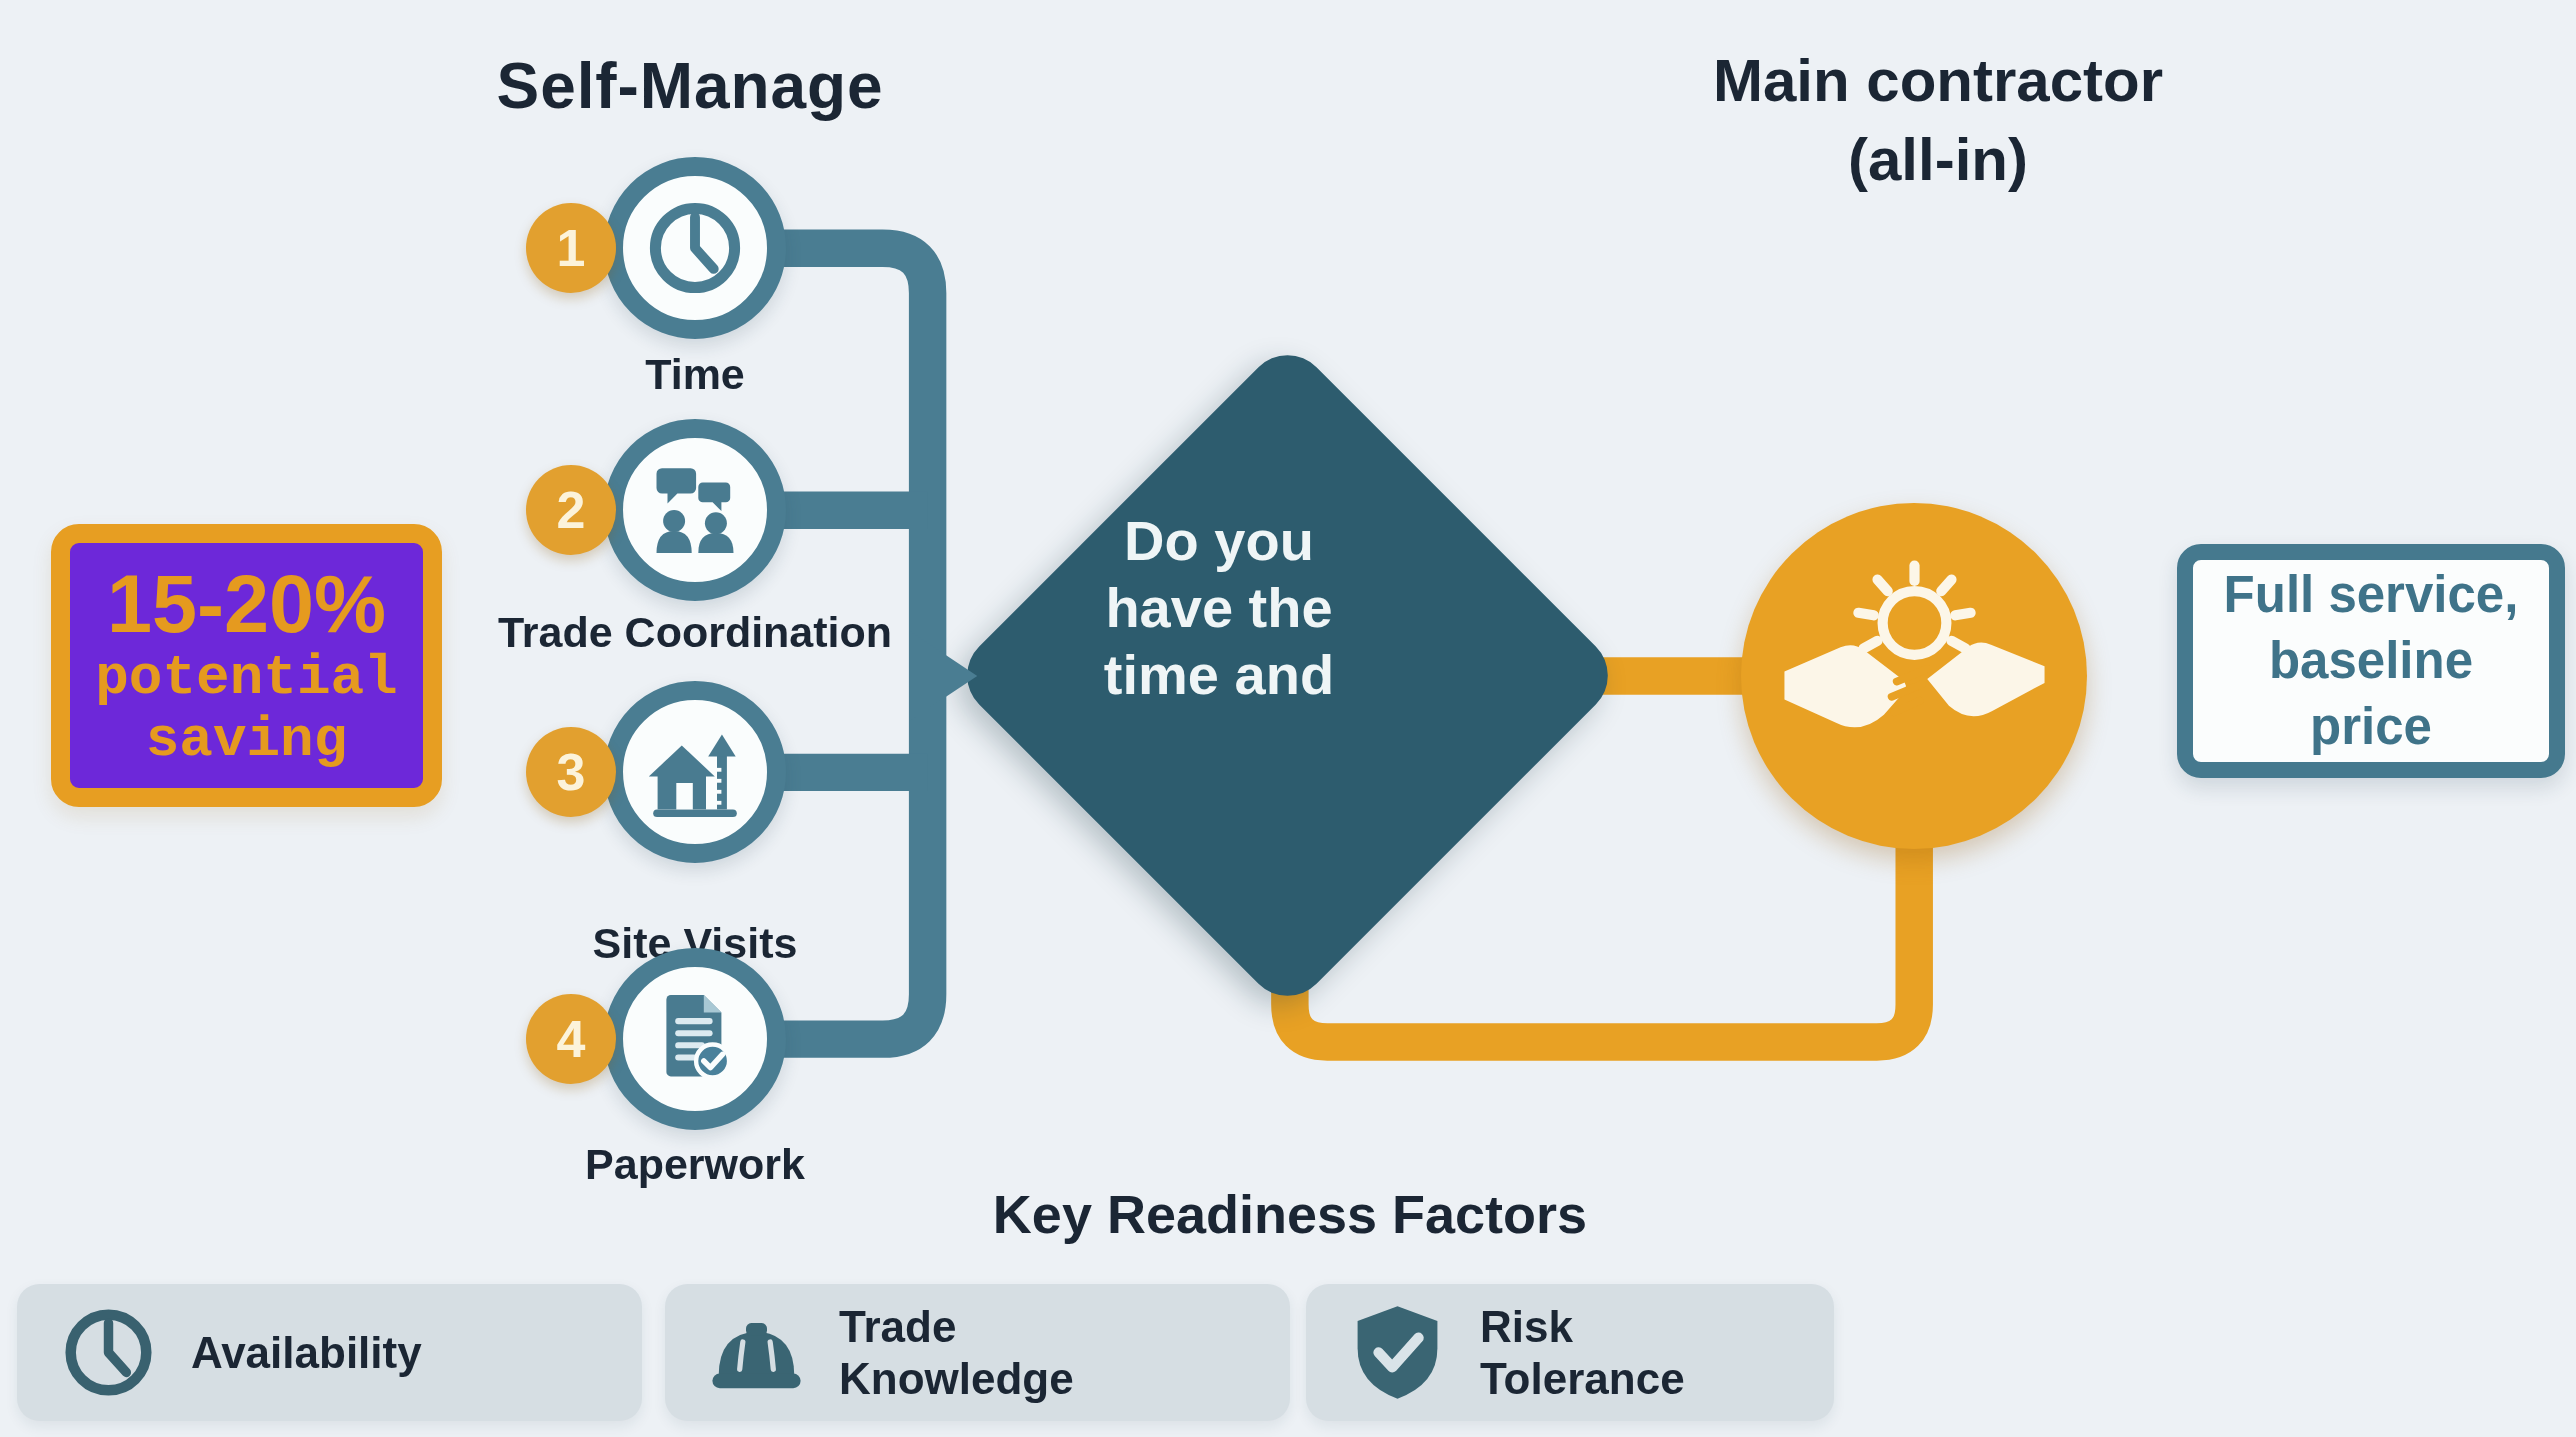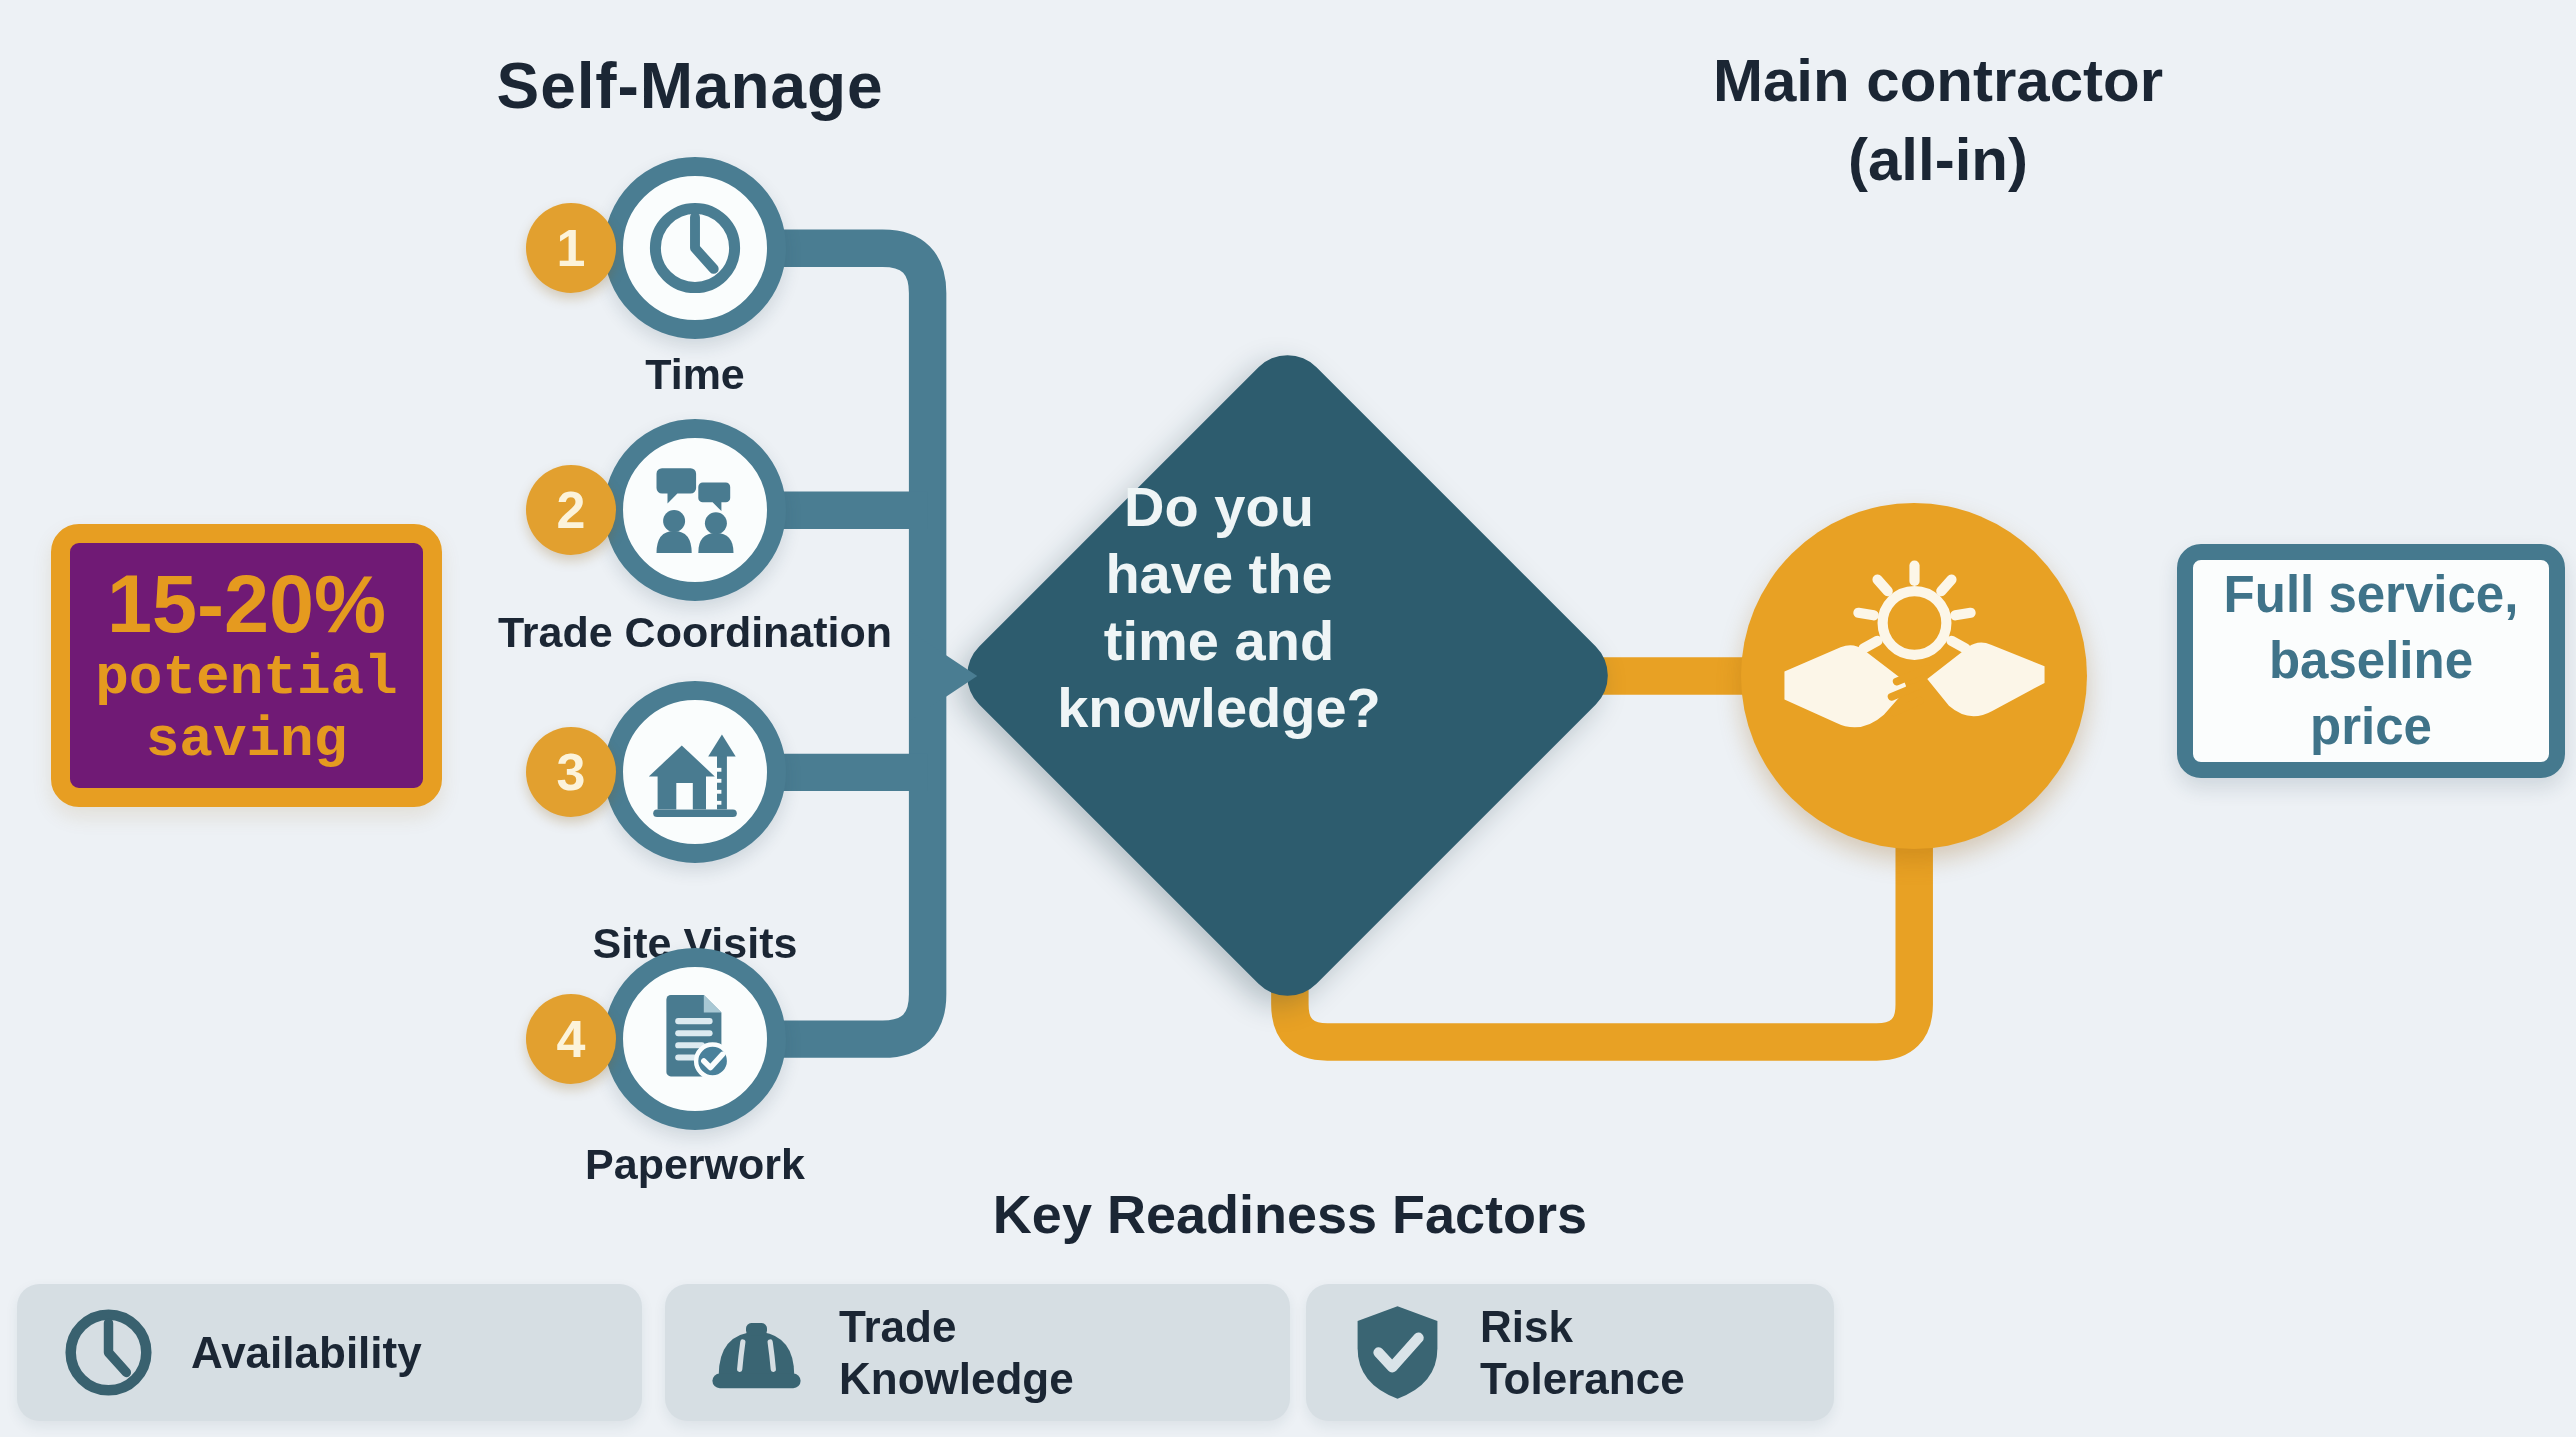--- a/index.html
+++ b/index.html
@@ -6,21 +6,21 @@
   body{font-family:"Liberation Sans",sans-serif;}
   #canvas{position:relative;width:2576px;height:1438px;background:#EDF1F5;overflow:hidden;}
   .abs{position:absolute;}
   .navy{color:#1B2634;}
   .title{font-size:64px;font-weight:700;letter-spacing:0.9px;text-align:center;transform:translateX(-50%);white-space:nowrap;}
   .title2{font-size:60px;font-weight:700;line-height:79px;text-align:center;transform:translateX(-50%);white-space:nowrap;}
   .node{width:182px;height:182px;border-radius:50%;background:#FAFDFD;border:19.7px solid #4A7D92;box-sizing:border-box;box-shadow:0 7.5px 17px rgba(25,55,75,.14);display:flex;align-items:center;justify-content:center;}
   .node svg{width:110px;height:110px;}
   .badge{width:90px;height:90px;border-radius:50%;background:#E2A02F;box-shadow:0 5.6px 11.2px rgba(140,90,10,.25);display:flex;align-items:center;justify-content:center;font-size:52px;font-weight:700;color:#FCF3DA;}
   .nodelabel{font-size:43px;font-weight:700;text-align:center;transform:translateX(-50%);white-space:nowrap;}
-  .savingbox{width:391px;height:283px;border:19px solid #E79E22;border-radius:28px;background:#701a75;box-sizing:border-box;display:flex;flex-direction:column;align-items:center;justify-content:center;box-shadow:0 9.4px 20.6px rgba(150,100,20,.12);}
+  .savingbox{width:391px;height:283px;border:19px solid #E79E22;border-radius:28px;background:#6d28d9;box-sizing:border-box;display:flex;flex-direction:column;align-items:center;justify-content:center;box-shadow:0 9.4px 20.6px rgba(150,100,20,.12);}
   .savingbox .big{font-size:81px;font-weight:700;color:#E59A1F;line-height:86px;}
   .savingbox .small{font-size:56px;font-weight:700;color:#E59A1F;line-height:62px;font-family:Liberation Mono, monospace;}
   .diamond{width:477px;height:477px;background:#2D5C6E;border-radius:41px;transform:rotate(45deg);box-shadow:0 13px 28px rgba(20,50,65,.25);}
   .diamondtext{transform:translate(-50%,-50%);width:599px;text-align:center;font-size:56px;line-height:67px;font-weight:700;color:#EFF5F6;}
   .bigcircle{width:346px;height:346px;border-radius:50%;background:#E8A124;box-shadow:0 11.2px 24px rgba(150,95,15,.28);display:flex;align-items:center;justify-content:center;}
   .bigcircle svg{width:281px;height:255px;}
   .benefitbox{width:388px;height:234px;border:16px solid #45798E;border-radius:24px;background:#FBFDFD;box-sizing:border-box;display:flex;flex-direction:column;align-items:center;justify-content:center;box-shadow:0 9.4px 20.6px rgba(25,60,80,.14);}
   .benefitbox span{font-size:51px;line-height:66px;font-weight:700;color:#3F7389;}
   .readinesstitle{font-size:54px;font-weight:700;text-align:center;transform:translateX(-50%);white-space:nowrap;}
   .factor{height:137px;border-radius:22.5px;background:#D6DEE3;display:flex;align-items:center;padding-left:39px;box-sizing:border-box;gap:30px;box-shadow:0 5.6px 13px rgba(30,60,80,.08);}
@@ -36,21 +36,20 @@
   <svg class="layer" viewBox="0 0 2752 1536" width="2576" height="1438">
     <path d="M1700 722 L1870 722" stroke="#E8A124" stroke-width="40" fill="none"></path>
     <path d="M1378 1040 L1378 1073 Q1378 1113 1418 1113 L2005 1113 Q2045 1113 2045 1073 L2045 900" stroke="#E8A124" stroke-width="40" fill="none"></path>
   </svg>
 
   <div class="abs diamond" style="left:1049px;top:437px;"></div>
   <div class="abs diamondtext" style="left:1219px;top:607px;">
     <span style="display:block">Do you</span>
     <span style="display:block">have the</span>
     <span style="display:block">time and</span>
-    <span style="display:block">knowledge?</span>
   </div>
 
   <svg class="layer" viewBox="0 0 2752 1536" width="2576" height="1438">
     <path d="M836 265 L943 265 Q991 265 991 313 L991 1062 Q991 1110 943 1110 L836 1110" stroke="#4A7D92" stroke-width="40" fill="none"></path>
     <path d="M836 545 L991 545" stroke="#4A7D92" stroke-width="40" fill="none"></path>
     <path d="M836 825 L991 825" stroke="#4A7D92" stroke-width="40" fill="none"></path>
     <path d="M972 674 L1044 722 L972 770 Z" fill="#4A7D92"></path>
   </svg>
 
   <div class="abs title navy" style="left:690px;top:49px;">Self-Manage</div>

